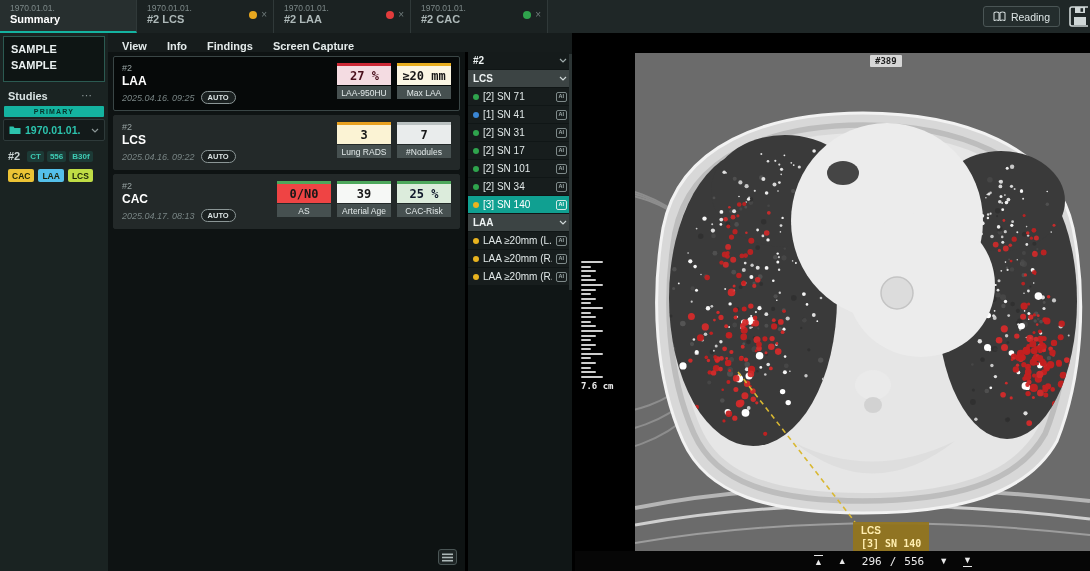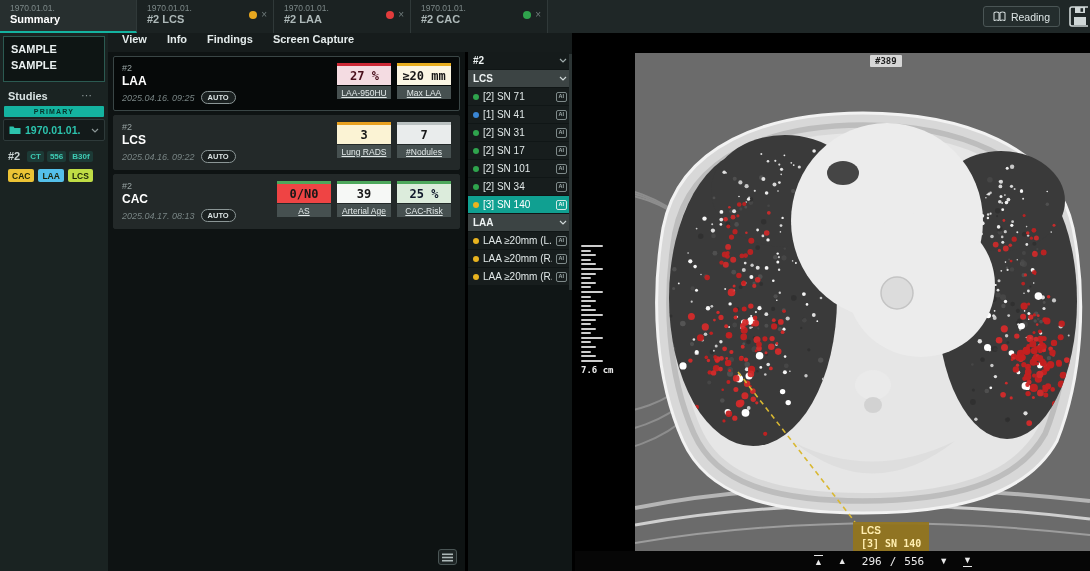--- a/index.html
+++ b/index.html
@@ -47,40 +47,40 @@
   .study-date { font-size:10.5px; font-weight:bold; color:#2cc3ad; flex:1; }
   .series-row { display:flex; align-items:center; padding:7px 8px 3px 8px; gap:5px; }
   .series-num { font-size:11px; font-weight:bold; color:#c9d3d3; margin-right:2px; }
   .series-tag { background:#1c3a36; color:#3ecbb4; font-size:8px; font-weight:bold;
                 padding:1px 3px; border-radius:2px; }
   .mod-badges { display:flex; gap:4px; padding:4px 8px; }
   .mod-badge { font-size:8.5px; font-weight:bold; color:#1d2508; padding:1.5px 4px; border-radius:2px; }
 
   
   .menubar { position:absolute; left:108px; top:33px; width:464px; height:19px;
-             background:#161c1c; display:flex; align-items:flex-start; gap:20px; padding-left:14px; }
+             background:#161c1c; display:flex; align-items:flex-end; gap:20px; padding-left:14px; }
   .menubar .menu-item { font-size:11px; font-weight:bold; color:#e4ebeb; cursor:pointer; }
 
   
   .summary-panel { position:absolute; left:108px; top:52px; width:357px; height:519px; background:#0e1313; }
   .sum-card { margin:4px 5px; padding:6px 8px; border-radius:2px; background:#232929;
               border:1px solid #232929; display:flex; justify-content:space-between; min-height:52px; }
   .sum-card.active { background:#060909; border:1px solid #3a4646; }
   .card-series { font-size:9px; color:#98a3a3; line-height:11px; }
   .card-name { font-size:12px; font-weight:bold; color:#ffffff; line-height:15px; }
   .card-meta { display:flex; align-items:center; gap:6px; margin-top:2px; }
   .card-date { font-size:9px; font-style:italic; color:#78 8484; color:#788484; }
   .auto-chip { border:1px solid #8b9696; border-radius:8px; background:#1a2020; color:#dbe3e3;
                font-size:7.5px; font-weight:bold; padding:1px 6px; }
   .metrics { display:flex; gap:6px; align-items:flex-start; }
   .metric { display:flex; flex-direction:column; min-width:54px; }
   .metric-value { border-top:3px solid #888; text-align:center; font-family:"DejaVu Sans Mono", monospace;
                   font-weight:bold; font-size:12px; padding:3px 5px 2px 5px; color:#151515; white-space:nowrap; }
   .metric-label { margin-top:1px; background:#465050; color:#e2e9e9; font-size:8.5px;
-                  text-align:center; padding:1.5px 2px; white-space:nowrap;text-decoration:underline; }
+                  text-align:center; padding:1.5px 2px; white-space:nowrap; }
   .list-btn { position:absolute; right:8px; bottom:6px; width:19px; height:16px; border:1px solid #4a5555;
               border-radius:3px; background:#1d2424; display:flex; align-items:center; justify-content:center;
               cursor:pointer; }
 
   
   .series-panel { position:absolute; left:468px; top:52px; width:104px; height:519px; background:#101616; }
   .sp-scrollbar { position:absolute; right:0; top:2px; width:3px; height:236px; background:#2c3535; }
   .sp-row { height:17px; margin-bottom:1px; display:flex; align-items:center; padding:0 5px; gap:4px; }
   .sp-dd { background:#151b1b; cursor:pointer; }
   .sp-dd .sp-dd-label { font-size:10px; font-weight:bold; color:#eef3f3; flex:1; }
@@ -93,21 +93,21 @@
   .ai-badge { border:1px solid #7f8a8a; border-radius:2px; color:#9fabab; font-size:5.5px;
               font-weight:bold; padding:0.5px 2px; line-height:7px; }
   .sp-item.selected .ai-badge { border-color:#cfe9e4; color:#eafaf6; }
 
   
   .viewer { position:absolute; left:575px; top:33px; width:515px; height:538px; background:#000; }
   .ct-wrap { position:absolute; left:60px; top:20px; width:455px; height:498px; }
   .slice-chip { position:absolute; left:295px; top:22px; background:#d6d6d6; color:#1d1d1d;
                 font-family:"DejaVu Sans Mono", monospace; font-size:9px; font-weight:bold;
                 padding:1px 5px; border-radius:1px; }
-  .ruler { position:absolute; left:6px; top:212px; }
+  .ruler { position:absolute; left:6px; top:228px; }
   .ruler .tick { height:2px; background:#cdcdcd; margin-bottom:2.6px; border-radius:1px; }
   .ruler-label { font-family:"DejaVu Sans Mono", monospace; font-size:9px; font-weight:bold;
                  color:#ececec; margin-top:3px; white-space:nowrap; }
   .annotation { position:absolute; left:278px; top:489px; background:rgba(148,117,28,0.92);
                 padding:2px 8px 3px 8px; }
   .ann-l1 { font-size:10px; font-weight:bold; color:#ffeeb0; line-height:13px; }
   .ann-l2 { font-family:"DejaVu Sans Mono", monospace; font-size:10px; font-weight:bold;
             color:#ffeeb0; line-height:13px; white-space:nowrap; }
   .nav-bar { position:absolute; left:0; bottom:0; width:515px; height:20px; background:#060606;
              display:flex; align-items:center; justify-content:flex-end; padding-right:118px; gap:15px; }

